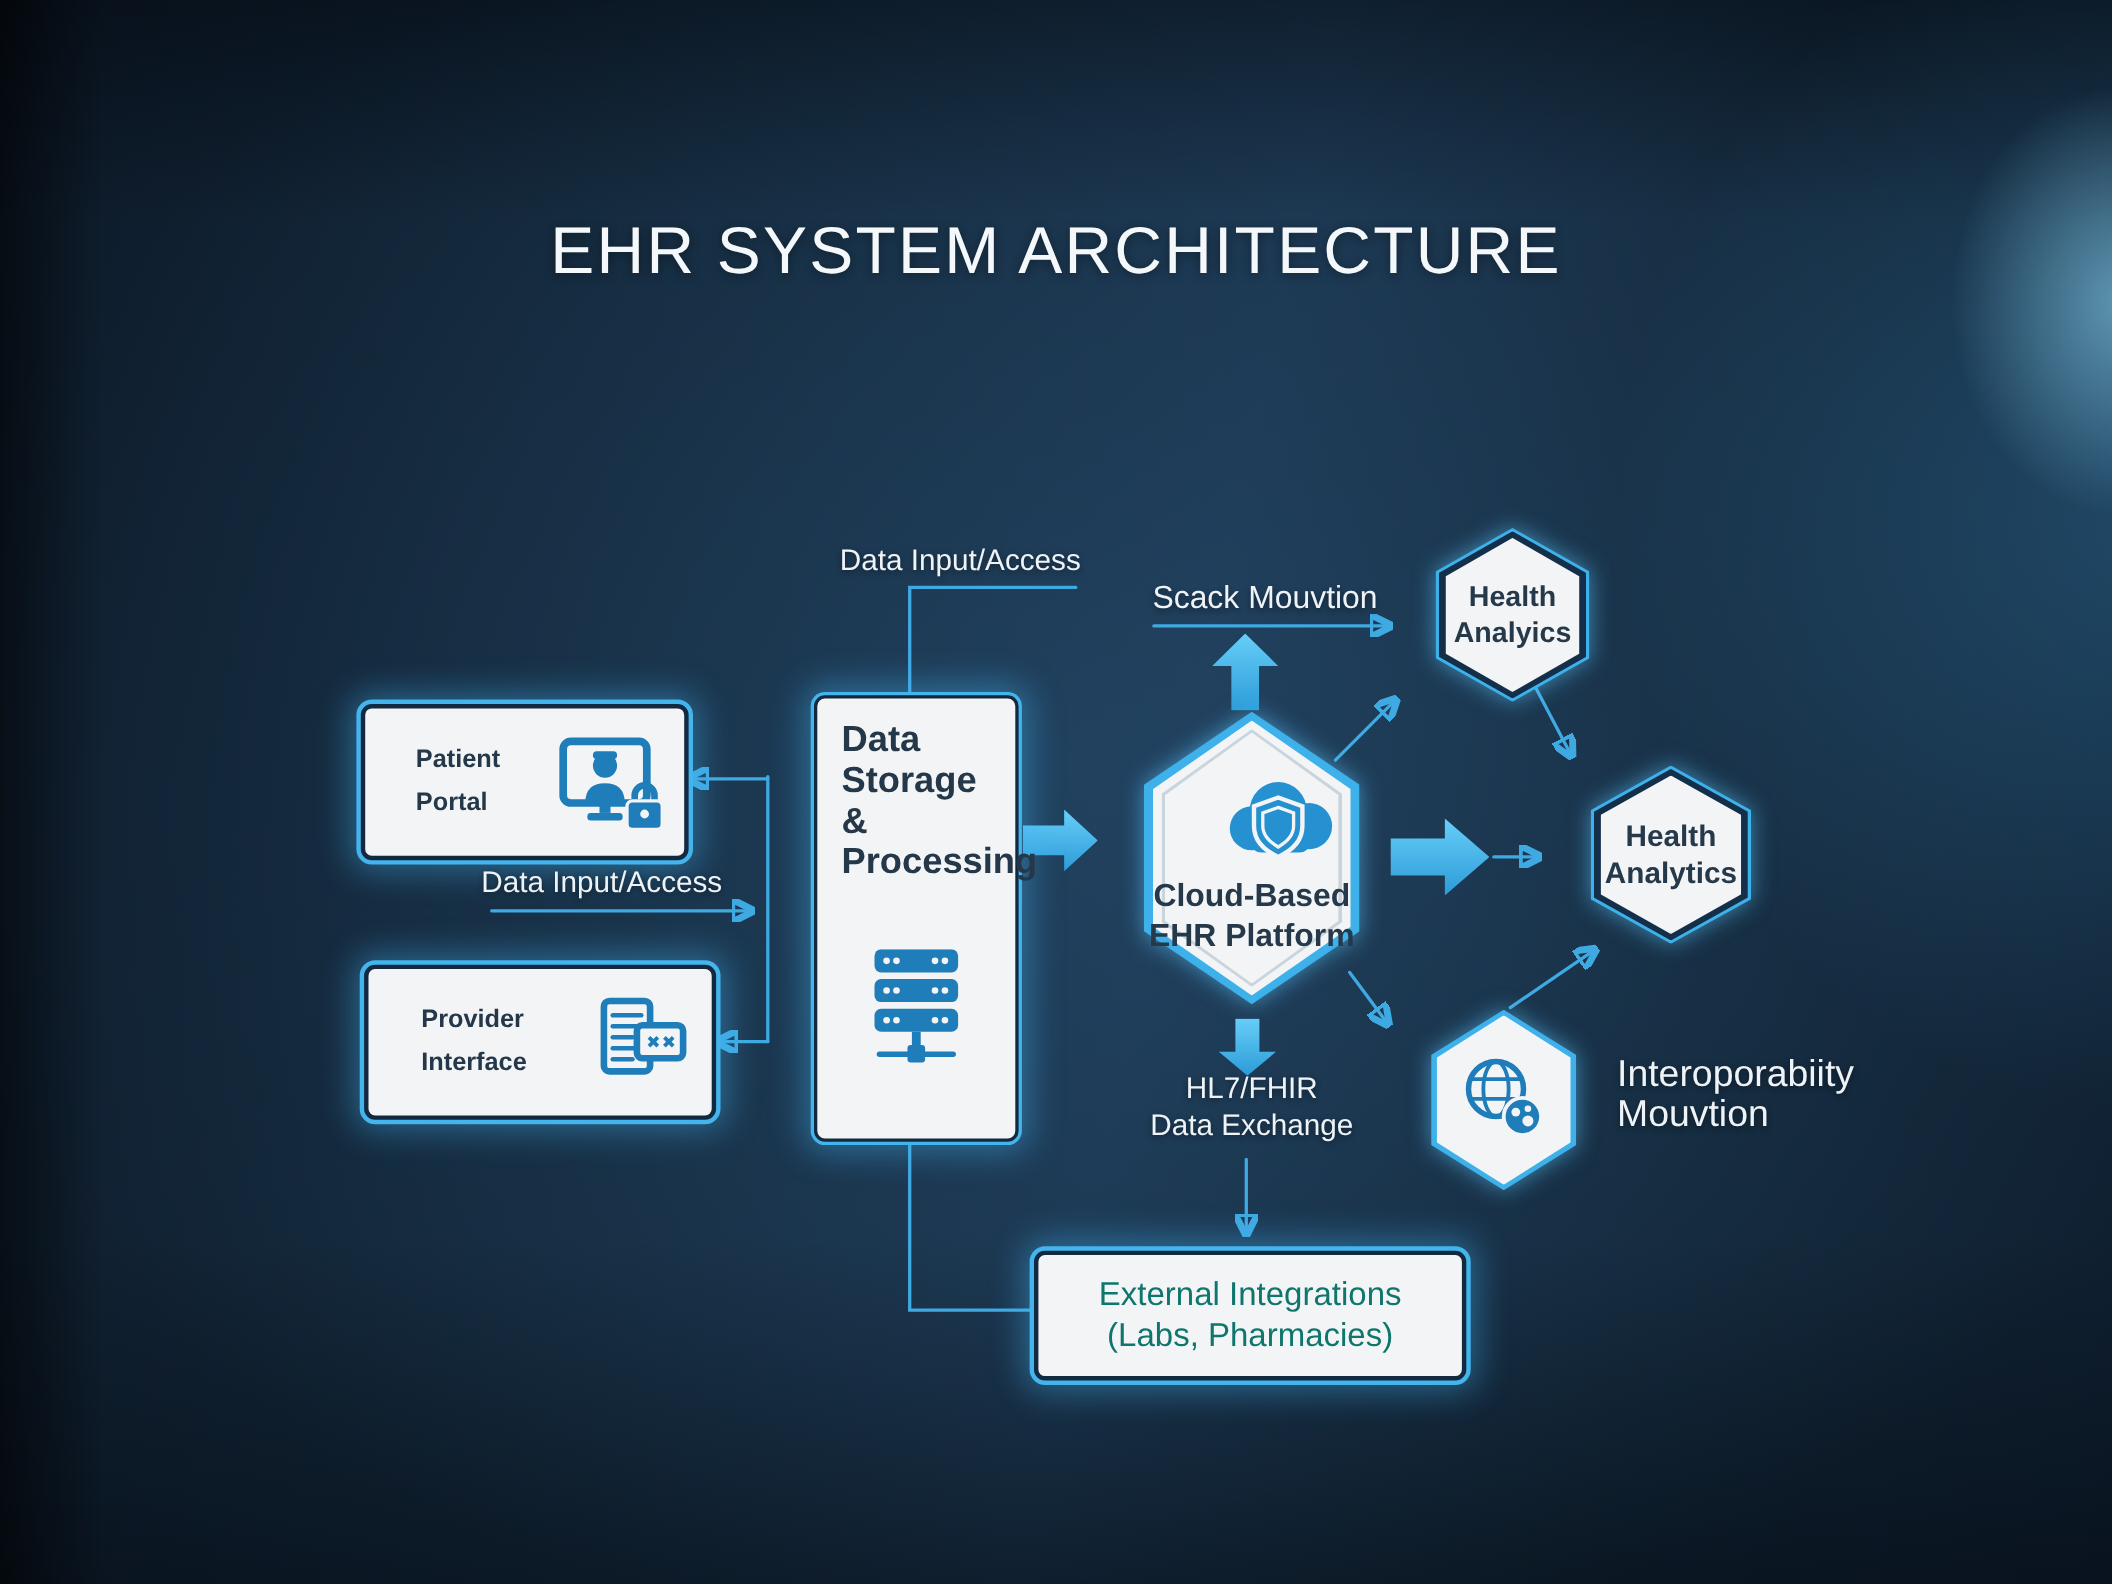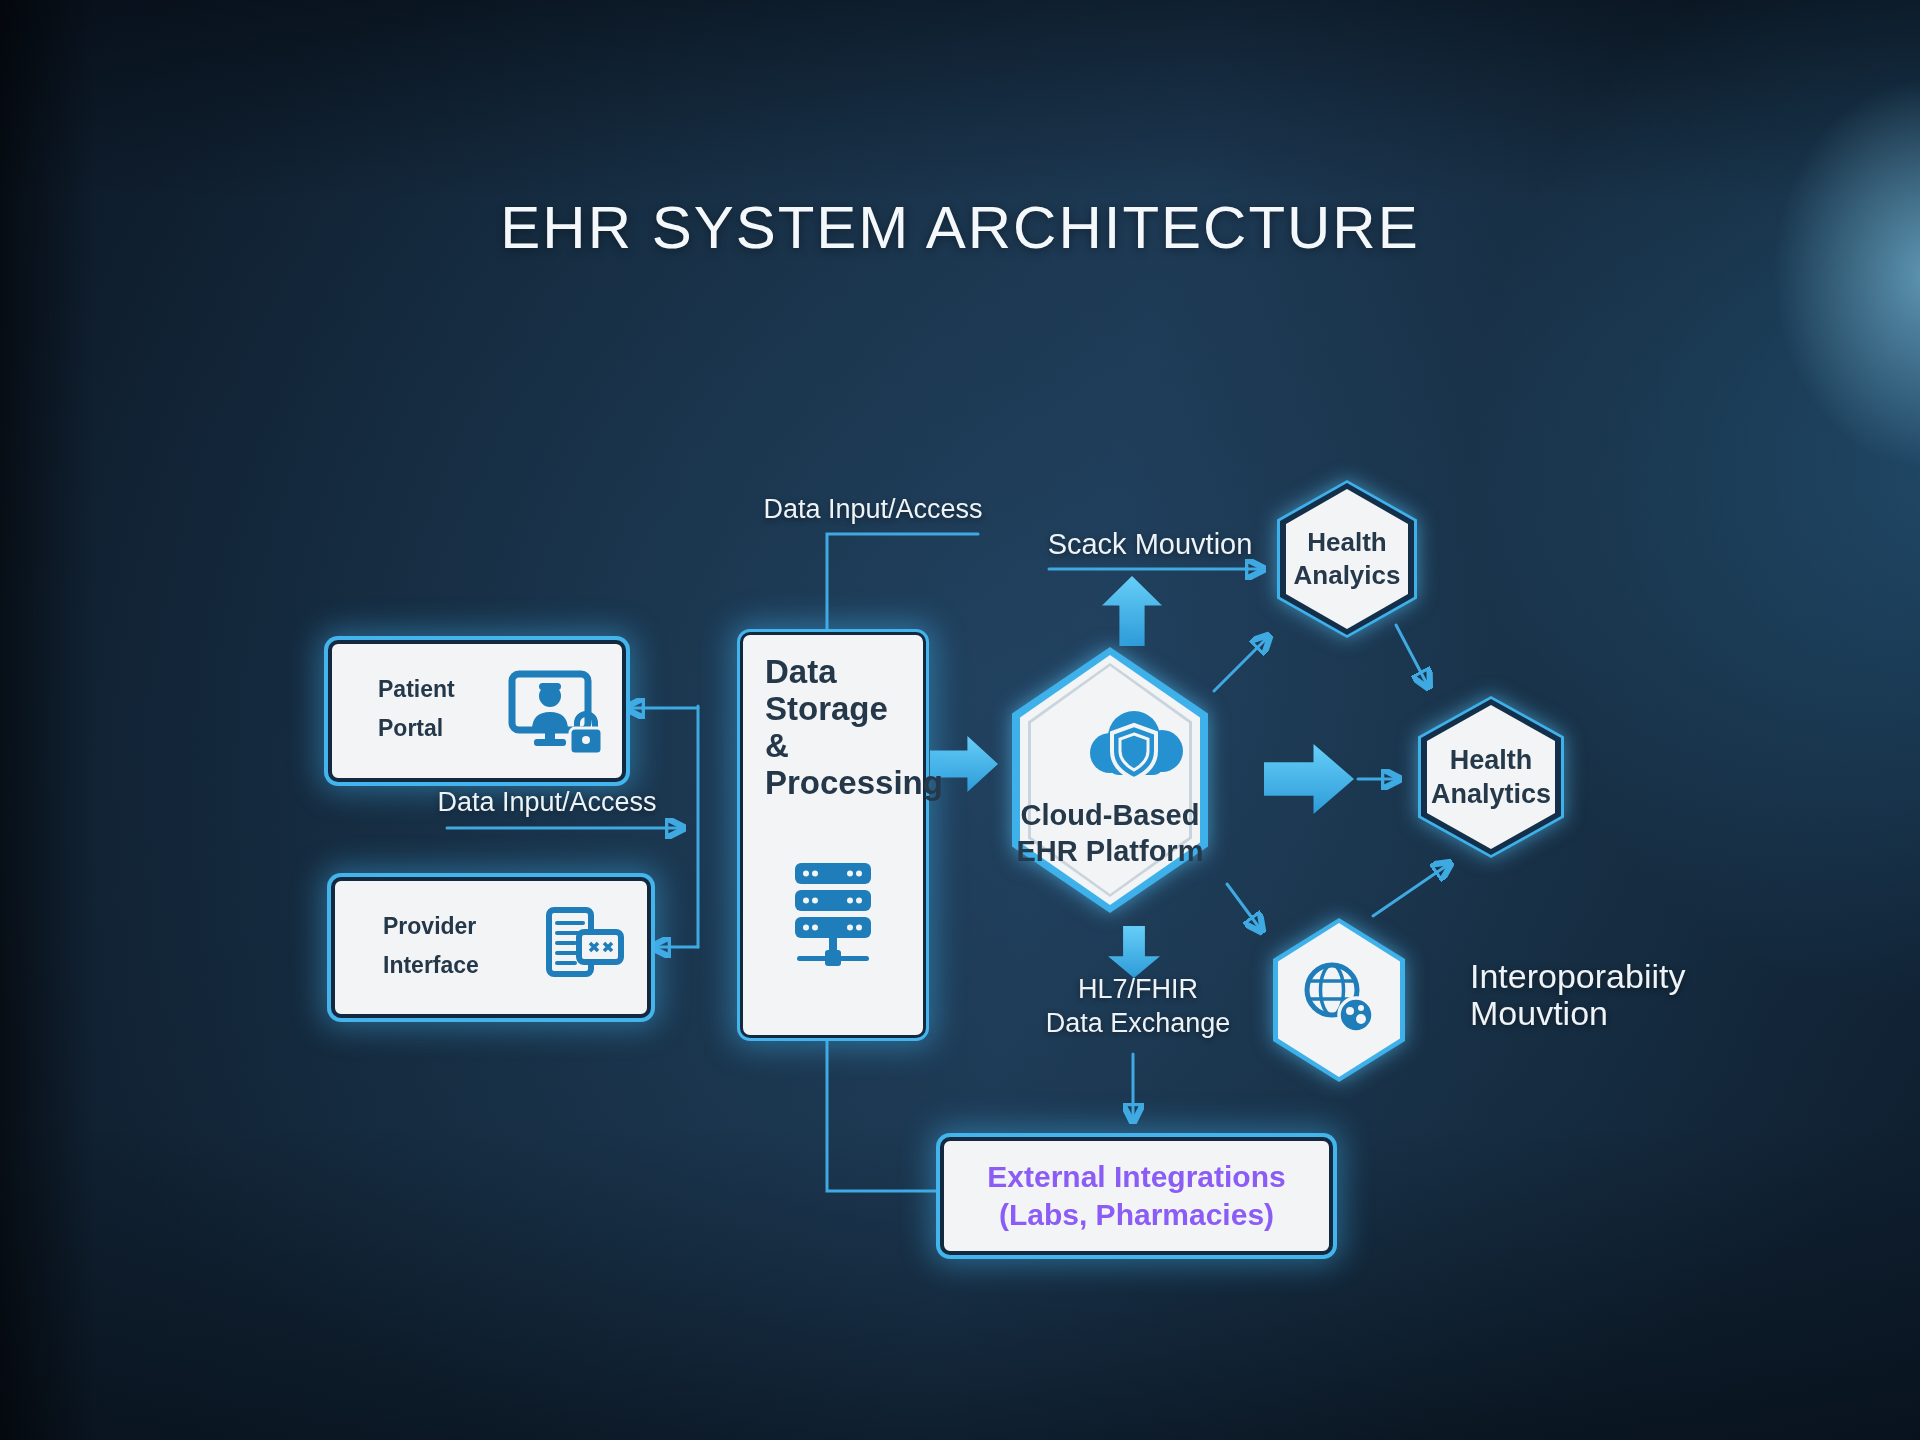--- a/index.html
+++ b/index.html
@@ -26,21 +26,21 @@
   
   .box{
     position:absolute;z-index:2;background:#f2f4f6;border:4px solid #12293f;border-radius:10px;
     box-shadow:0 0 0 4px #43b4ec, 0 0 30px 10px rgba(70,185,248,.40);
   }
   .box-label{position:absolute;color:#24384a;font-weight:bold;}
   .box-label span{display:block;}
   .lbl-2line{font-size:23px;line-height:39px;}
   .icon{position:absolute;}
   
-  .hexwrap{position:absolute;z-index:2;filter:drop-shadow(0 0 10px rgba(90,200,255,.6));}
+  .hexwrap{position:absolute;z-index:2;filter:drop-shadow(0 0 10px rgba(90,200,255,.6));margin-left:28px;}
   .hex{position:absolute;clip-path:polygon(50% 0%,100% 25%,100% 75%,50% 100%,0% 75%,0% 25%);}
   .h-outer{inset:0;background:#3eb1ea;}
   .health .h-mid{inset:3px;background:#142f49;}
   .health .h-inner{inset:9px;background:#f2f4f6;}
   .cloudhex .h-mid{inset:8px;background:#f2f4f6;}
   .cloudhex .h-line{inset:16px;background:#c9d4dc;}
   .cloudhex .h-core{inset:19px;background:#f2f4f6;}
   .interophex .h-mid{inset:5px;background:#f2f4f6;}
   .hex-content{position:absolute;inset:0;z-index:3;}
   .hex-label{position:absolute;left:0;right:0;text-align:center;font-weight:bold;color:#26394b;}
@@ -220,21 +220,21 @@
         <g fill="#f2f4f6">
           <circle cx="49" cy="51" r="4"></circle>
           <circle cx="60" cy="59" r="5"></circle>
           <circle cx="60" cy="48" r="3"></circle>
         </g>
       </svg>
     </div>
   </div>
 
   <div class="box" style="left:940px;top:1137px;width:385px;height:110px;display:flex;align-items:center;justify-content:center">
-    <div style="text-align:center;color:#8b5cf6;font-weight:bold;font-size:30px;line-height:38px">
+    <div style="text-align:center;color:#0f766e;font-weight:normal;font-size:30px;line-height:38px">
       <span style="display:block">External Integrations</span>
       <span style="display:block">(Labs, Pharmacies)</span>
     </div>
   </div>
 
   <div class="clabel" style="left:723px;top:494px;width:300px;text-align:center;font-size:27px">Data Input/Access</div>
 
   <div class="clabel" style="left:397px;top:787px;width:300px;text-align:center;font-size:27px">Data Input/Access</div>
 
   <div class="clabel" style="left:1020px;top:528px;width:260px;text-align:center;font-size:29px">Scack Mouvtion</div>

